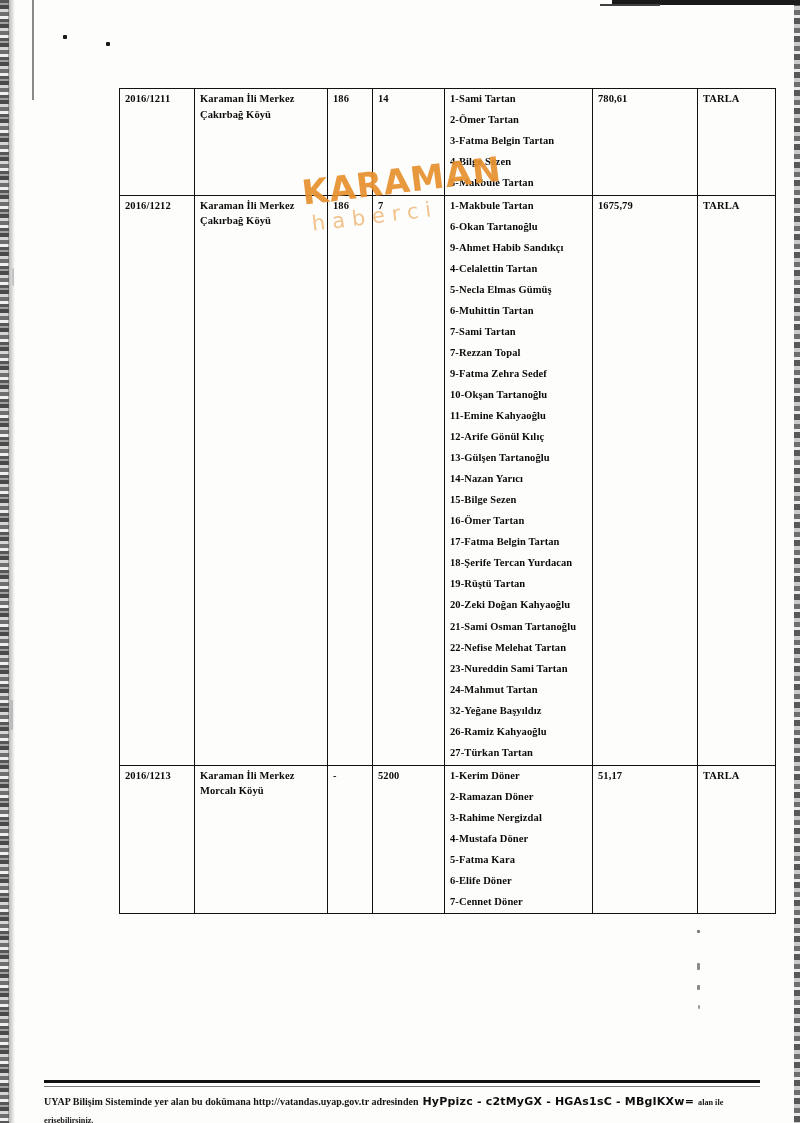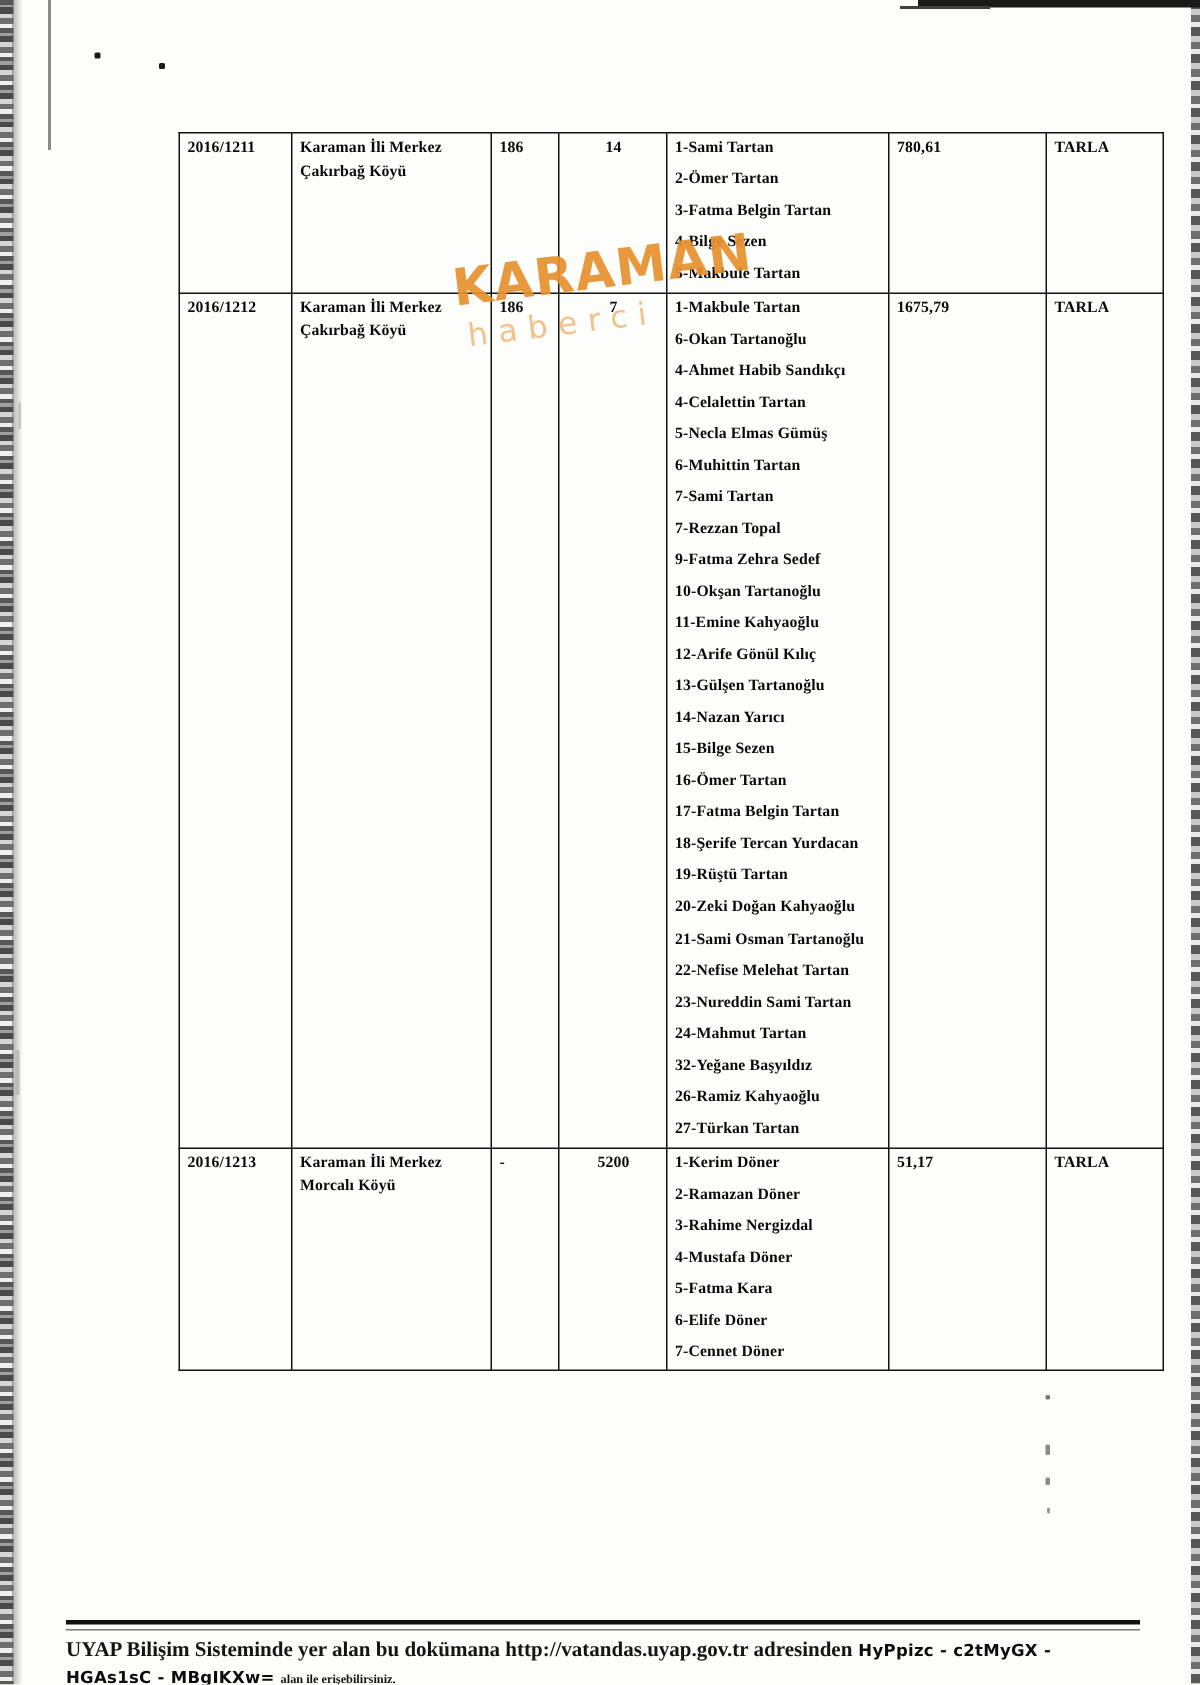--- a/index.html
+++ b/index.html
@@ -153,21 +153,21 @@
     padding: 5px 4px 6px 5px;
     font-size: 10.5px;
     font-weight: bold;
     line-height: 1.0;
     font-family: "Liberation Serif", "DejaVu Serif", serif;
     letter-spacing: .1px;
   }
   .c-file   { width: 65px; }
   .c-place  { width: 123px; }
   .c-ada    { width: 35px; }
-  .c-parsel { width: 62px; text-align: center; }
+  .c-parsel { width: 62px; }
   .c-names  { width: 138px; }
   .c-area   { width: 95px; }
   .c-type   { width: 68px; }
 
   .cell-line { display: block; white-space: nowrap; }
   .names-list { margin: 0; }
   .name-item {
     display: block;
     margin-bottom: 10.5px;
     white-space: nowrap;
@@ -191,21 +191,21 @@
     width: 716px;
     margin-bottom: 3px;
   }
   .footer-rule2 {
     height: 1px;
     background: #777;
     width: 716px;
     margin-bottom: 4px;
   }
   .footer-text {
-    font-size: 14px;
+    font-size: 10px;
     font-weight: bold;
     color: #151515;
     white-space: nowrap;
     font-family: "Liberation Serif", "DejaVu Serif", serif;
   }
   .barcode-code {
     font-family: "DejaVu Sans", sans-serif;
     font-size: 11px;
     font-weight: bold;
     letter-spacing: .2px;
@@ -288,21 +288,21 @@
           <td class="c-ada">
             <span class="cell-line">186</span>
           </td>
           <td class="c-parsel">
             <span class="cell-line">7</span>
           </td>
           <td class="c-names">
             <div class="names-list">
               <span class="name-item">1-Makbule Tartan</span>
               <span class="name-item">6-Okan Tartanoğlu</span>
-              <span class="name-item">4-Ahmet Habib Sandıkçı</span>
+              <span class="name-item">9-Ahmet Habib Sandıkçı</span>
               <span class="name-item">4-Celalettin Tartan</span>
               <span class="name-item">5-Necla Elmas Gümüş</span>
               <span class="name-item">6-Muhittin Tartan</span>
               <span class="name-item">7-Sami Tartan</span>
               <span class="name-item">7-Rezzan Topal</span>
               <span class="name-item">9-Fatma Zehra Sedef</span>
               <span class="name-item">10-Okşan Tartanoğlu</span>
               <span class="name-item">11-Emine Kahyaoğlu</span>
               <span class="name-item">12-Arife Gönül Kılıç</span>
               <span class="name-item">13-Gülşen Tartanoğlu</span>

